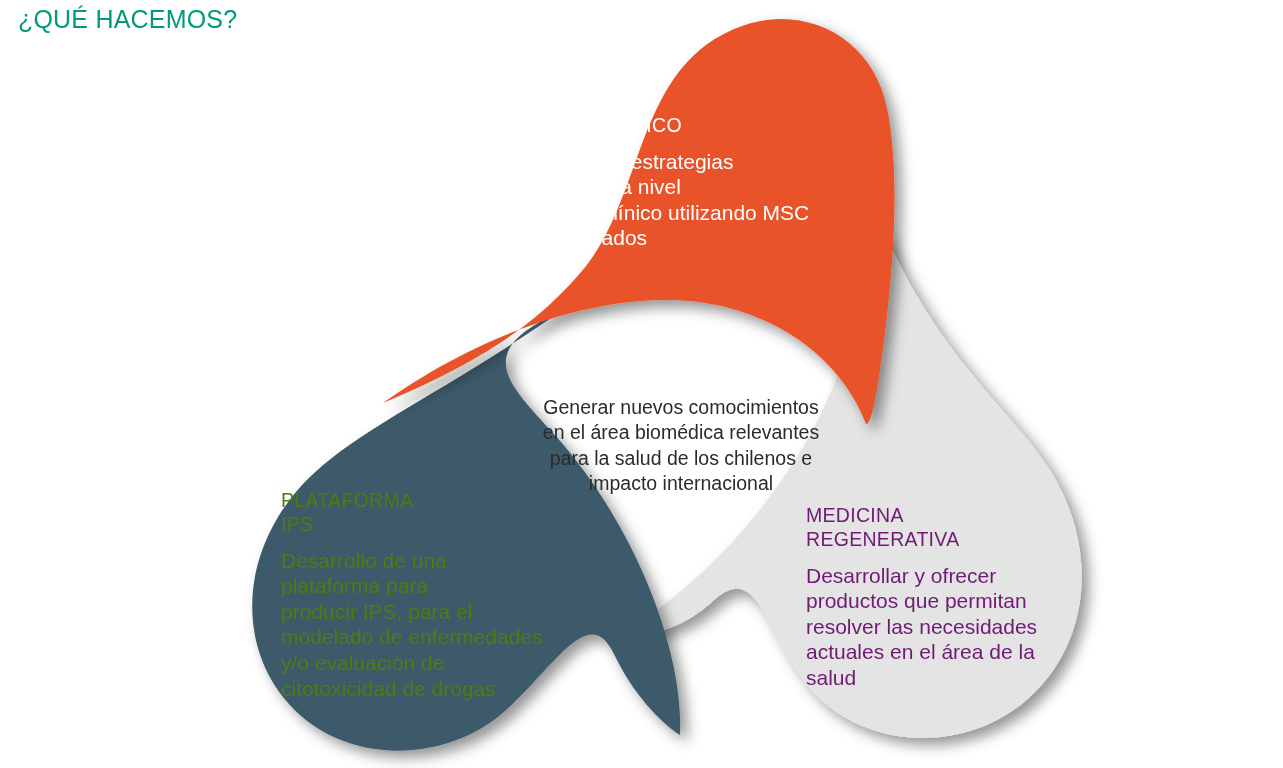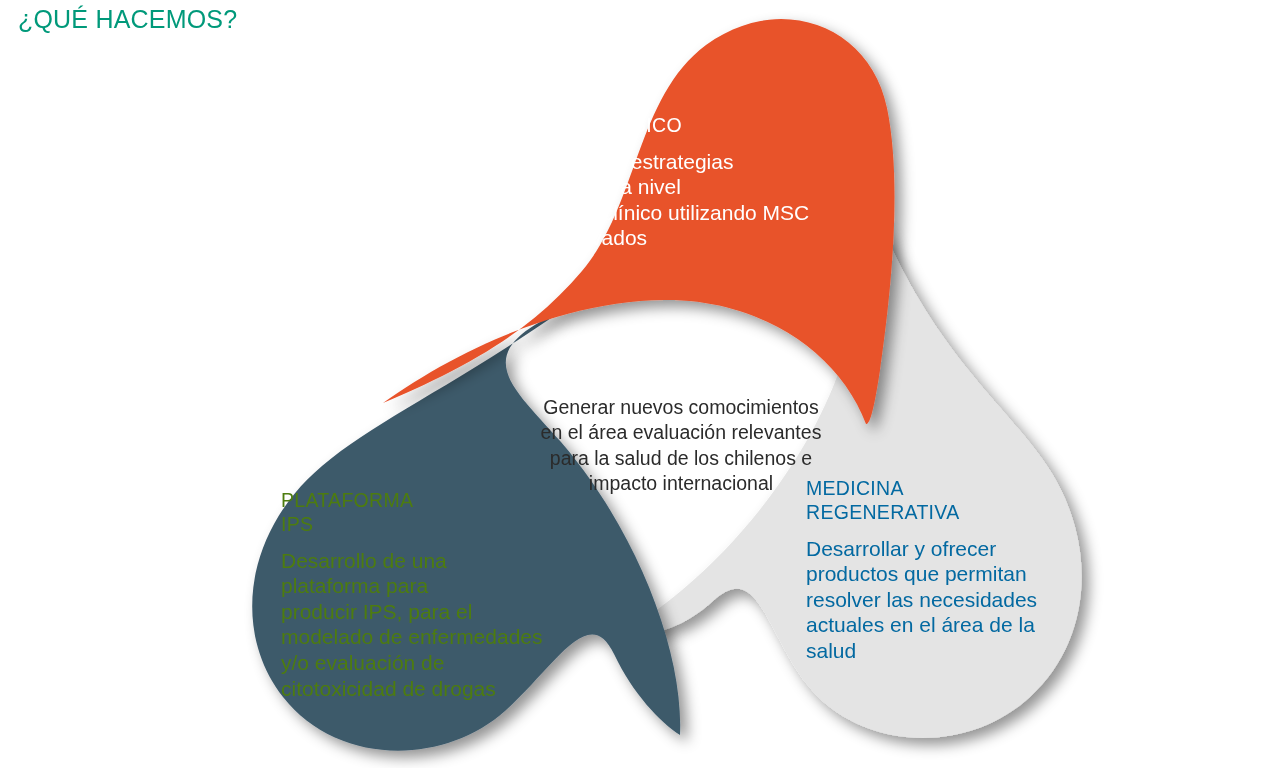--- a/index.html
+++ b/index.html
@@ -66,23 +66,23 @@
   
   #lobe-blue-text {
     left: 281px;
     top: 489px;
     width: 360px;
     color: #4d7c0f;
   }
   
   #lobe-gray-text {
     left: 806px;
-    top: 477px;
+    top: 504px;
     width: 282px;
-    color: #0369a1;
+    color: #701a75;
   }
   
   #center-text {
     position: absolute;
     left: 505px;
     top: 395px;
     width: 352px;
     text-align: center;
     font-size: 19.5px;
     line-height: 1.30;
@@ -157,17 +157,17 @@
     <div class="lobe-heading">MEDICINA
 REGENERATIVA</div>
     <div class="lobe-body">Desarrollar y ofrecer
 productos que permitan
 resolver las necesidades
 actuales en el área de la
 salud</div>
   </div>
 
   <div id="center-text">Generar nuevos comocimientos
-en el área evaluación relevantes
+en el área biomédica relevantes
 para la salud de los chilenos e
 impacto internacional</div>
 
 </div>
 
 </body></html>

